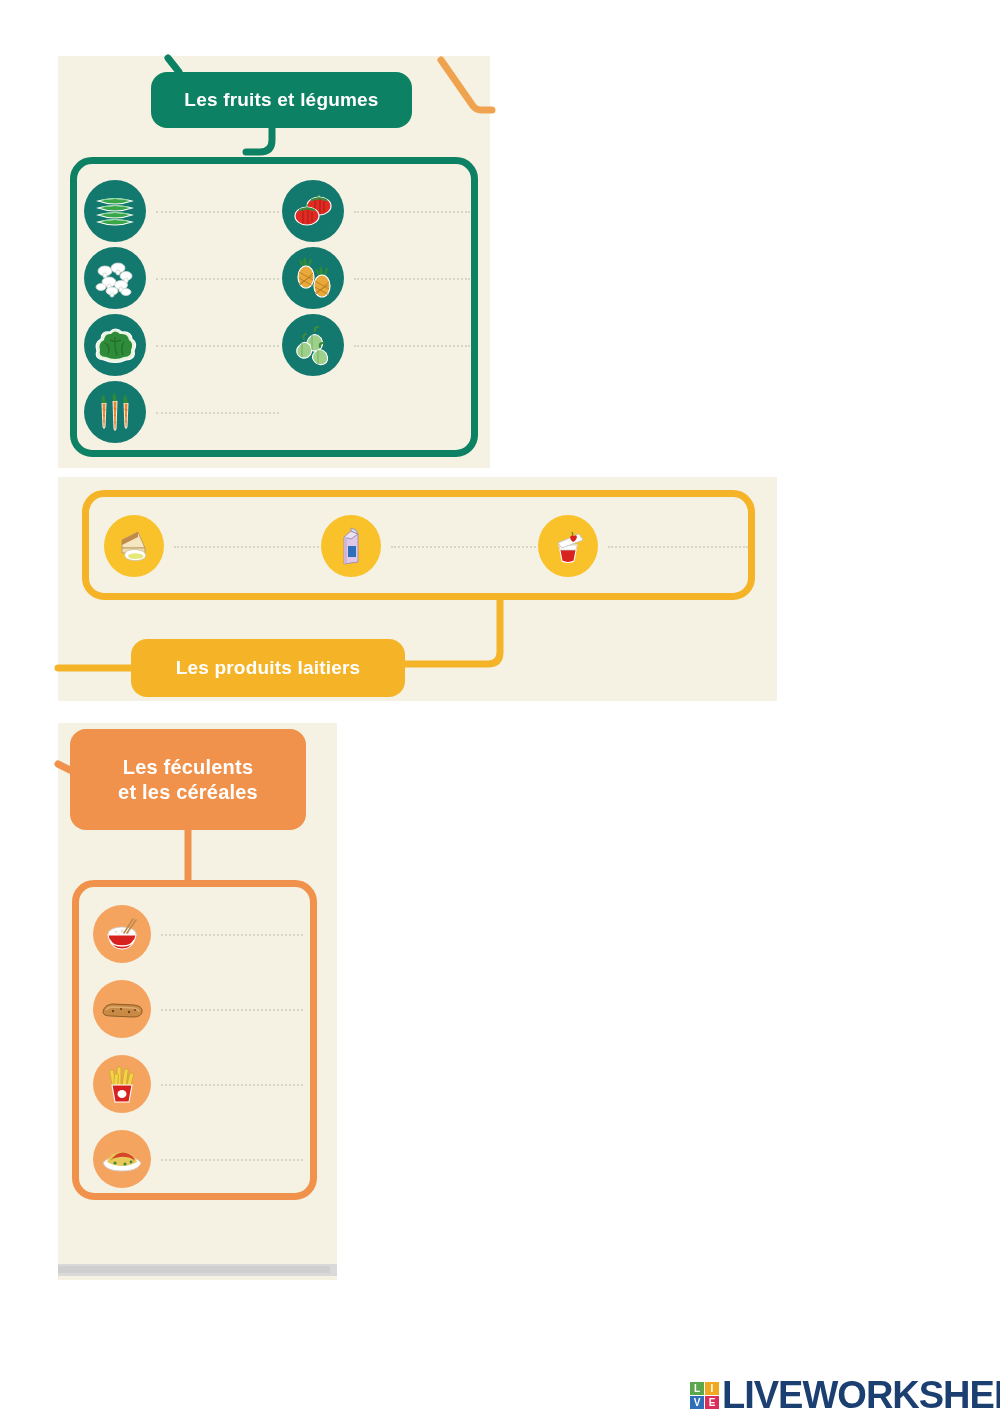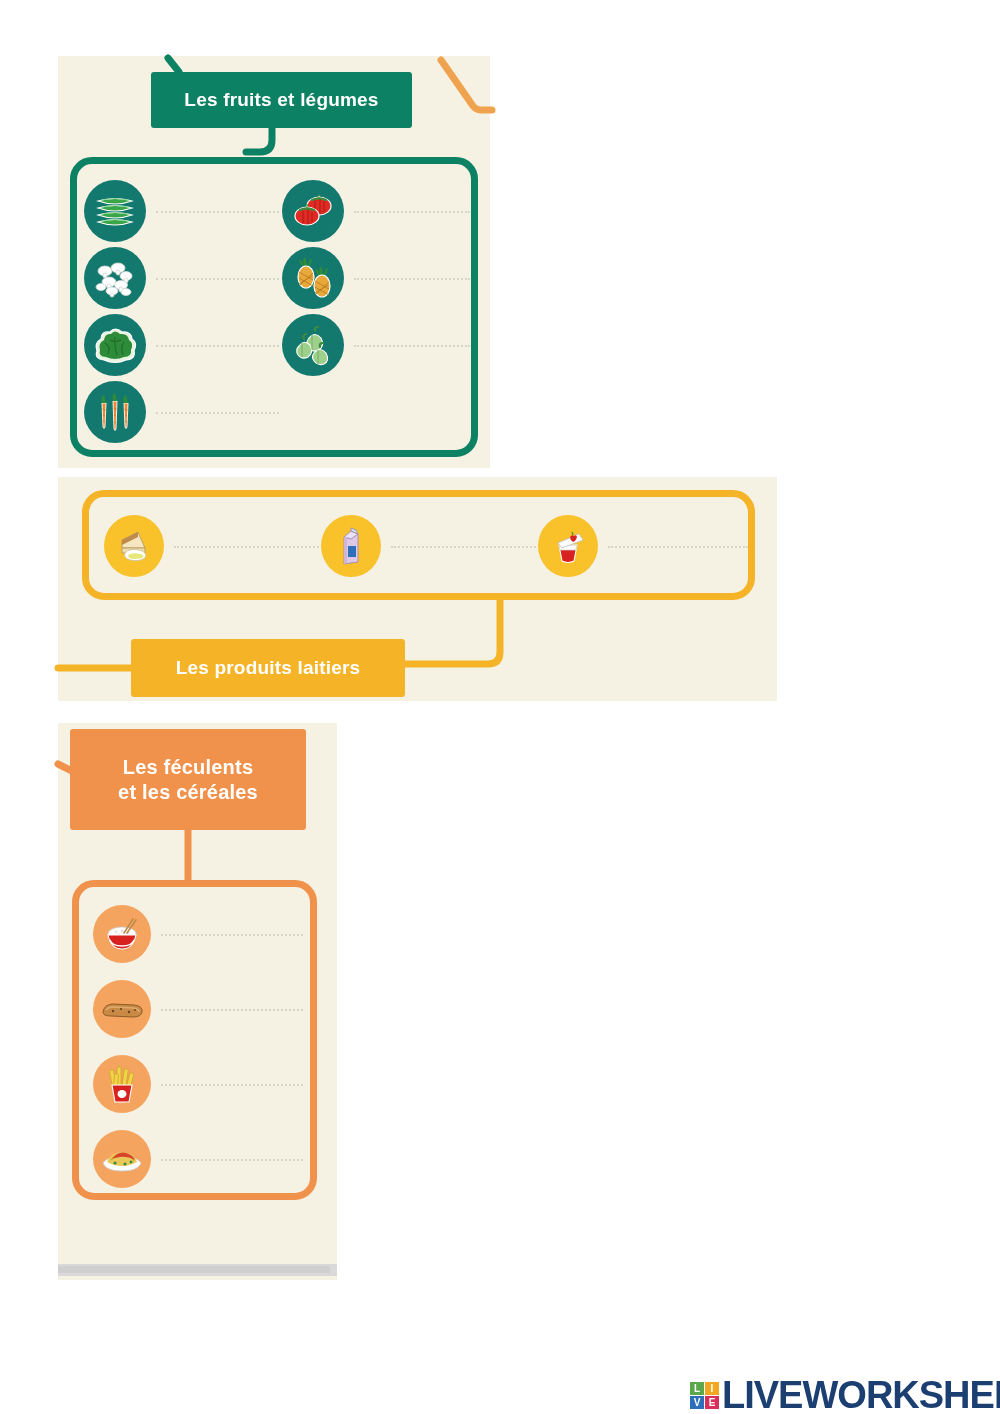--- a/index.html
+++ b/index.html
@@ -31,21 +31,21 @@
   .connector{position:absolute;}
 
   
   .box{position:absolute;border-style:solid;border-radius:22px;box-sizing:border-box;background:transparent;}
   #box-fruits{left:70px;top:157px;width:408px;height:300px;border-width:7px;border-color:#0d8163;}
   #box-dairy{left:82px;top:490px;width:673px;height:110px;border-width:7px;border-color:#f5b427;}
   #box-starch{left:72px;top:880px;width:245px;height:320px;border-width:7px;border-color:#f0924b;}
 
   
   .pill{
-    position:absolute;border-radius:3px;
+    position:absolute;border-radius:16px;
     color:#ffffff;font-weight:bold;
     display:flex;align-items:center;justify-content:center;
     text-align:center;line-height:1.25;letter-spacing:.2px;
     box-sizing:border-box;
   }
   #pill-fruits{left:151px;top:72px;width:261px;height:56px;background:#0d8163;font-size:19px;}
   #pill-dairy{left:131px;top:639px;width:274px;height:58px;background:#f5b427;font-size:19px;}
   #pill-starch{left:70px;top:729px;width:236px;height:101px;background:#f0924b;font-size:20px;padding:0 14px;}
 
   

